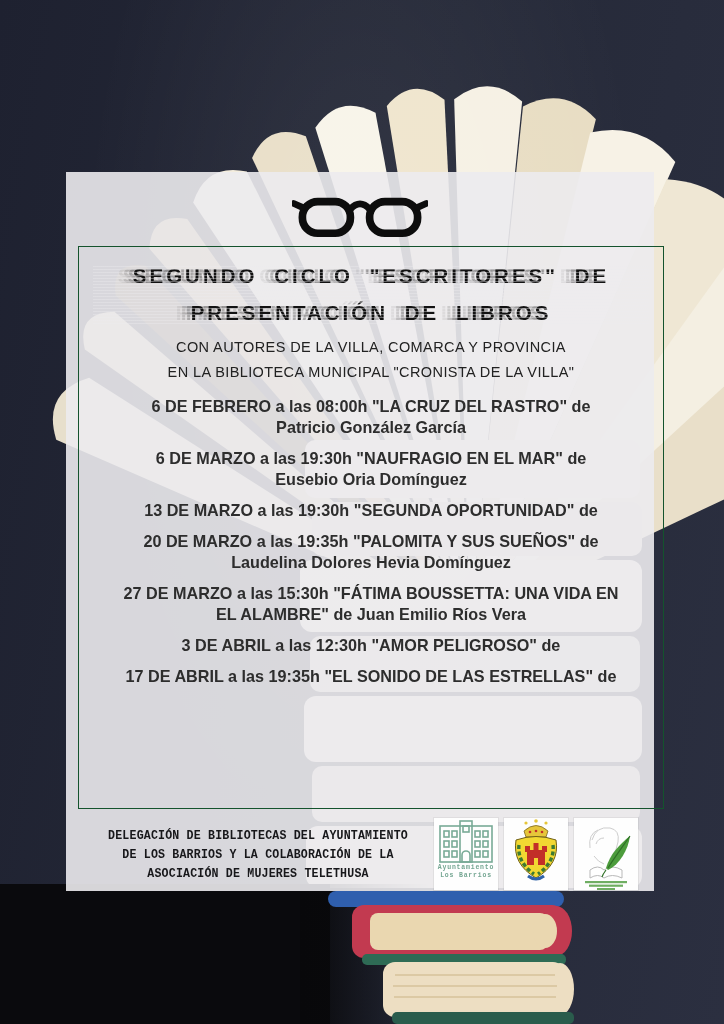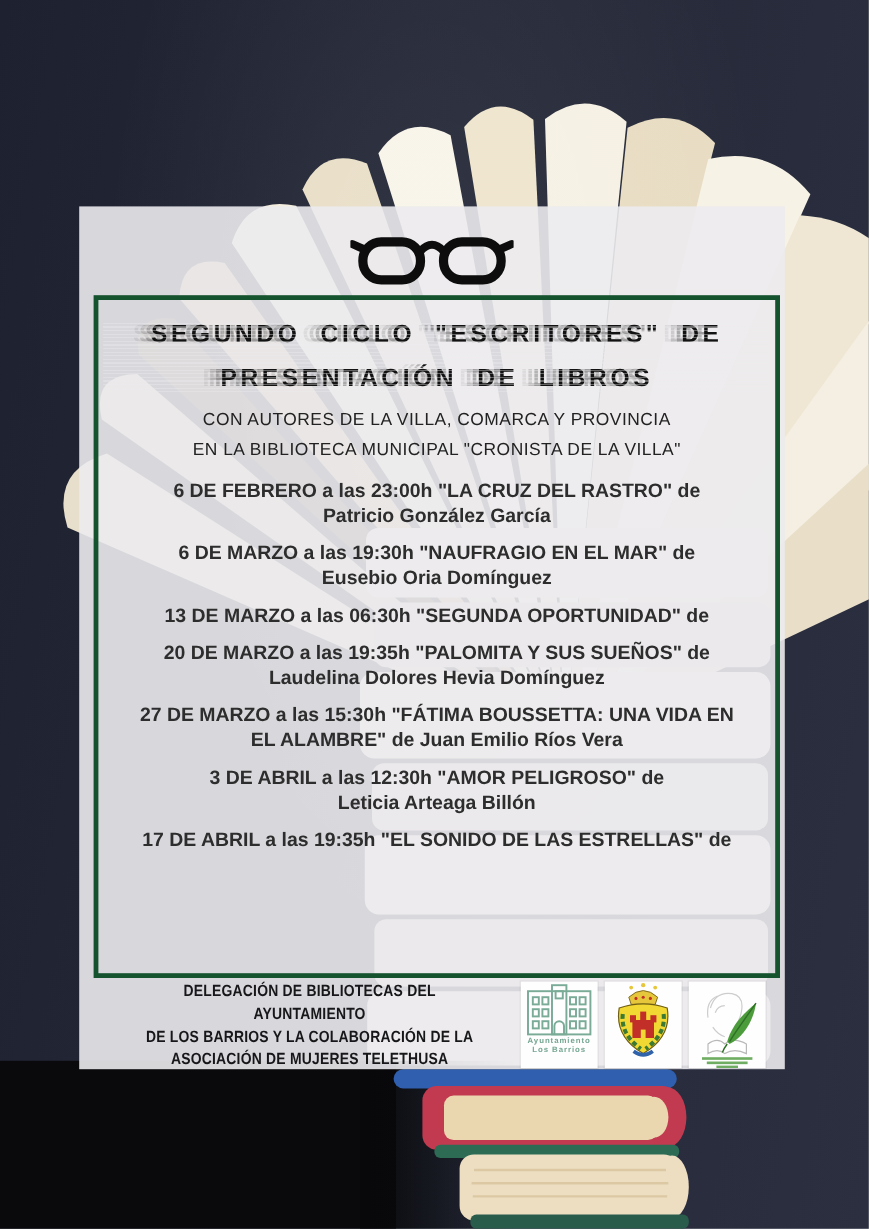--- a/index.html
+++ b/index.html
@@ -14,22 +14,22 @@
 
   
   .card{
     position:absolute;left:66px;top:172px;width:588px;height:719px;z-index:2;
     background:rgba(236,235,238,0.90);
   }
   .glasses-wrap{width:100%;display:flex;justify-content:center;padding-top:19px;}
 
   .red-frame{
     position:absolute;left:12px;top:74px;width:556px;height:561px;
-    border:4px solid #14532d;
-    padding:0 4px;box-sizing:content-box;
+    border:1px solid #14532d;
+    padding:0 14px;box-sizing:content-box;
     text-align:center;color:#1b1b1b;
   }
   .titles{position:relative;}
   .titles::after{
     content:"";position:absolute;inset:0;pointer-events:none;
     background:repeating-linear-gradient(to bottom, rgba(236,235,238,0) 0 2px, rgba(236,235,238,0.38) 2px 3px);
   }
   .title-line{
     font-weight:700;font-size:20.5px;letter-spacing:3px;word-spacing:8px;color:#121212;
     text-shadow:-5px 0 0 rgba(18,18,18,0.26), -10px 0 0 rgba(18,18,18,0.15), -15px 0 0 rgba(18,18,18,0.07);
@@ -38,21 +38,21 @@
   .title-2{margin-top:13px;}
   .subtitle{font-size:14.5px;font-weight:400;letter-spacing:0.4px;color:#222;}
   .subtitle-1{margin-top:14px;}
   .subtitle-2{margin-top:9px;}
   .events{margin-top:16px;}
   .event{margin-bottom:10px;line-height:21px;font-weight:700;font-size:16.2px;color:#2d2d2d;}
   .ev1,.ev2{white-space:nowrap;}
 
   .footer{
     position:absolute;left:16px;top:646px;width:556px;height:72px;
-    display:flex;align-items:center;justify-content:space-between;
+    display:flex;align-items:center;justify-content:space-between;font-family:Liberation Mono, monospace;
   }
   .credit{
     width:352px;text-align:center;font-weight:700;font-size:13.5px;line-height:19px;
     color:#17171a;letter-spacing:0.2px;transform:scaleX(0.86);transform-origin:50% 50%;
   }
   .logos{display:flex;gap:6px;align-items:center;}
   .logo-box{width:64px;height:72px;background:#fefefe;box-shadow:0 0 0 1px rgba(0,0,0,0.05);
     display:flex;flex-direction:column;align-items:center;justify-content:flex-start;overflow:hidden;}
   .logo-caption{font-size:6.5px;font-weight:700;color:#74a692;letter-spacing:0.8px;line-height:7.5px;text-align:center;}
 </style>
@@ -159,41 +159,40 @@
   <div class="red-frame">
     <div class="titles">
       <div class="title-line title-1">SEGUNDO CICLO "ESCRITORES" DE</div>
       <div class="title-line title-2">PRESENTACIÓN DE LIBROS</div>
     </div>
     <div class="subtitle subtitle-1">CON AUTORES DE LA VILLA, COMARCA Y PROVINCIA</div>
     <div class="subtitle subtitle-2">EN LA BIBLIOTECA MUNICIPAL "CRONISTA DE LA VILLA"</div>
 
     <div class="events">
         <div class="event">
-          <div class="ev1">6 DE FEBRERO a las 23:00h "LA CRUZ DEL RASTRO" de</div>
+          <div class="ev1">6 DE FEBRERO a las 08:00h "LA CRUZ DEL RASTRO" de</div>
           <div class="ev2">Patricio González García</div>
         </div>
         <div class="event">
           <div class="ev1">6 DE MARZO a las 19:30h "NAUFRAGIO EN EL MAR" de</div>
           <div class="ev2">Eusebio Oria Domínguez</div>
         </div>
         <div class="event">
-          <div class="ev1">13 DE MARZO a las 06:30h "SEGUNDA OPORTUNIDAD" de</div>
+          <div class="ev1">13 DE MARZO a las 19:30h "SEGUNDA OPORTUNIDAD" de</div>
         </div>
         <div class="event">
           <div class="ev1">20 DE MARZO a las 19:35h "PALOMITA Y SUS SUEÑOS" de</div>
           <div class="ev2">Laudelina Dolores Hevia Domínguez</div>
         </div>
         <div class="event">
           <div class="ev1">27 DE MARZO a las 15:30h "FÁTIMA BOUSSETTA: UNA VIDA EN</div>
           <div class="ev2">EL ALAMBRE" de Juan Emilio Ríos Vera</div>
         </div>
         <div class="event">
           <div class="ev1">3 DE ABRIL a las 12:30h "AMOR PELIGROSO" de</div>
-          <div class="ev2">Leticia Arteaga Billón</div>
         </div>
         <div class="event">
           <div class="ev1">17 DE ABRIL a las 19:35h "EL SONIDO DE LAS ESTRELLAS" de</div>
         </div>
       </div>
   </div>
 
   <div class="footer">
     <div class="credit">
       <div>DELEGACIÓN DE BIBLIOTECAS DEL AYUNTAMIENTO</div>

